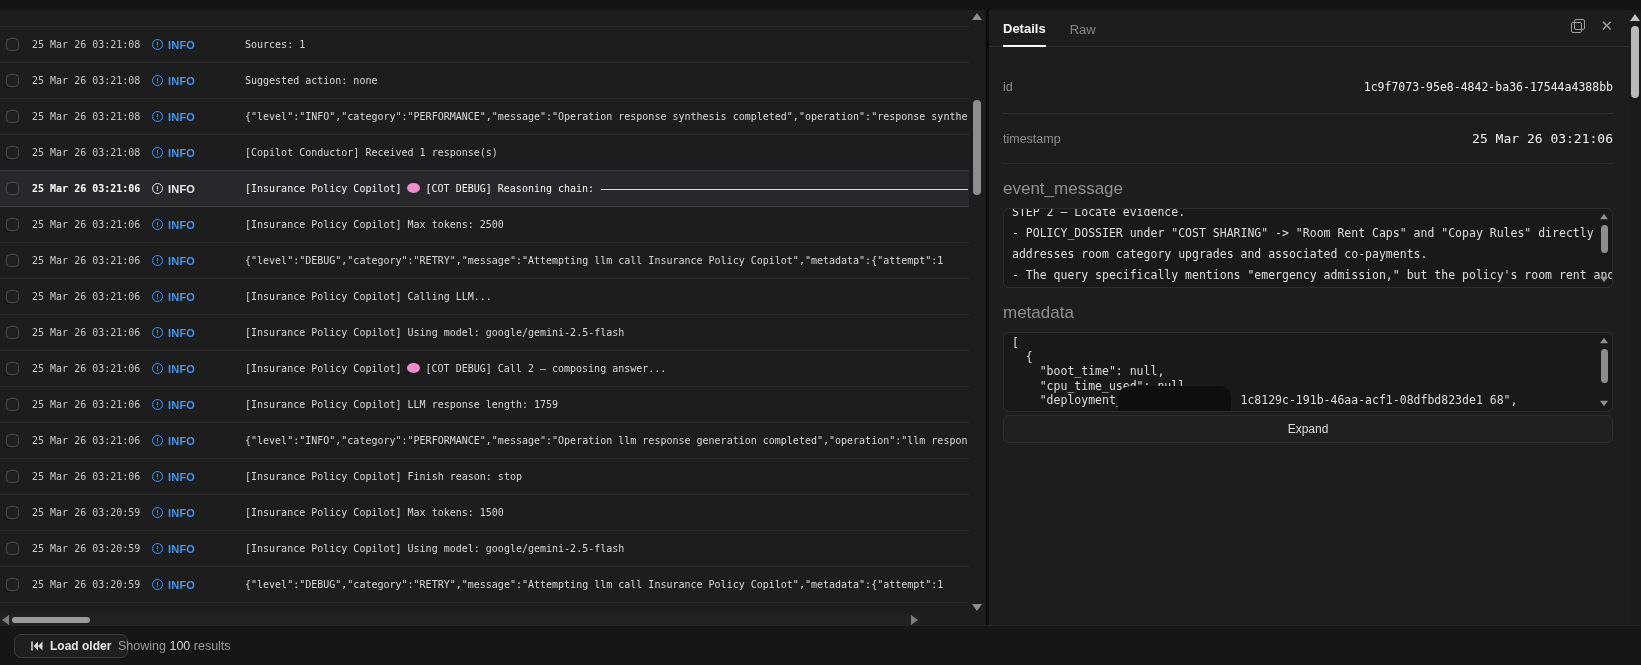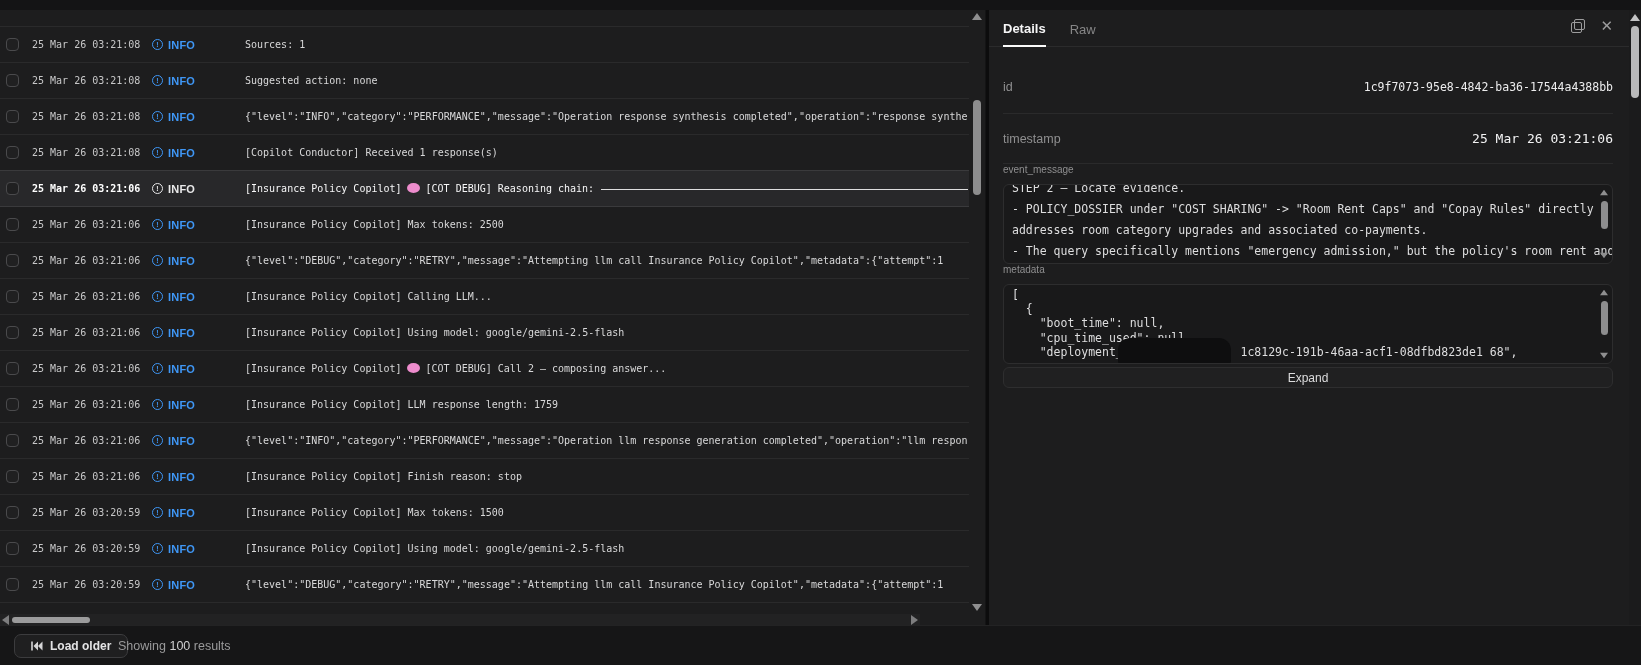--- a/index.html
+++ b/index.html
@@ -74,40 +74,40 @@
   .close-ic { color:#9c9c9d; font-size:15px; line-height:13px; cursor:pointer; }
 
   .detail-body { padding:0 16px 0 14px; }
   .fieldrow { display:flex; align-items:center; justify-content:space-between; border-bottom:1px solid #2a2a2b; }
   .fieldrow.first { height:67px; padding-top:14px; }
   .fieldrow.second { height:50px; }
   .flabel { font-size:12.5px; color:#8f8f90; }
   .fvalue-sm { font-family:"DejaVu Sans Mono",monospace; font-size:11.5px; color:#ececed; }
   .fvalue-lg { font-family:"DejaVu Sans Mono",monospace; font-size:13px; color:#f2f2f3; }
 
-  .seclabel { font-size:10px; color:#8f8f90; }
+  .seclabel { font-size:17px; color:#8f8f90; margin-top:15px; }
   .codebox {
     position:relative; margin-top:9px; height:80px; overflow:hidden;
     background:#19191a; border:1px solid #2d2d2e; border-radius:6px;
   }
   .codebox pre {
     font-family:"DejaVu Sans Mono",monospace; font-size:11.5px; line-height:21px;
     color:#dededf; white-space:pre; padding-left:8px;
   }
   .codebox .ev-pre { margin-top:-7px; }
   .codebox .md-pre { margin-top:3px; line-height:14.2px; }
   .box-scroll { position:absolute; right:2px; top:2px; bottom:2px; width:11px; }
   .box-scroll .tri-up { position:absolute; top:2px; left:0; transform:scale(.8); }
   .box-scroll .tri-down { position:absolute; bottom:2px; left:0; transform:scale(.8); }
   .box-thumb { position:absolute; left:2px; width:7px; background:#8d8d8e; border-radius:4px; }
   .ev-thumb { top:14px; height:28px; }
   .md-thumb { top:14px; height:34px; }
   .md-overlay { position:absolute; left:114px; top:53px; width:113px; height:34px; background:#0e0e0f; border-radius:12px; }
   .expand-btn {
-    margin-top:3px; height:21px; background:#202021; border:1px solid #2e2e2f; border-radius:6px;
+    margin-top:3px; height:28px; background:#202021; border:1px solid #2e2e2f; border-radius:6px;
     display:flex; align-items:center; justify-content:center;
     font-size:12px; color:#dcdcdd; cursor:pointer;
   }
 
   
   .win-scroll { position:absolute; left:1629px; top:10px; width:12px; height:615px; background:#1b1b1c; }
   .win-scroll .tri-up { position:absolute; top:4px; left:1px; border-bottom-color:#c3c3c4; }
   .win-thumb { position:absolute; left:2px; top:16px; width:8px; height:72px; background:#b9b9ba; border-radius:4px; }
 
   

